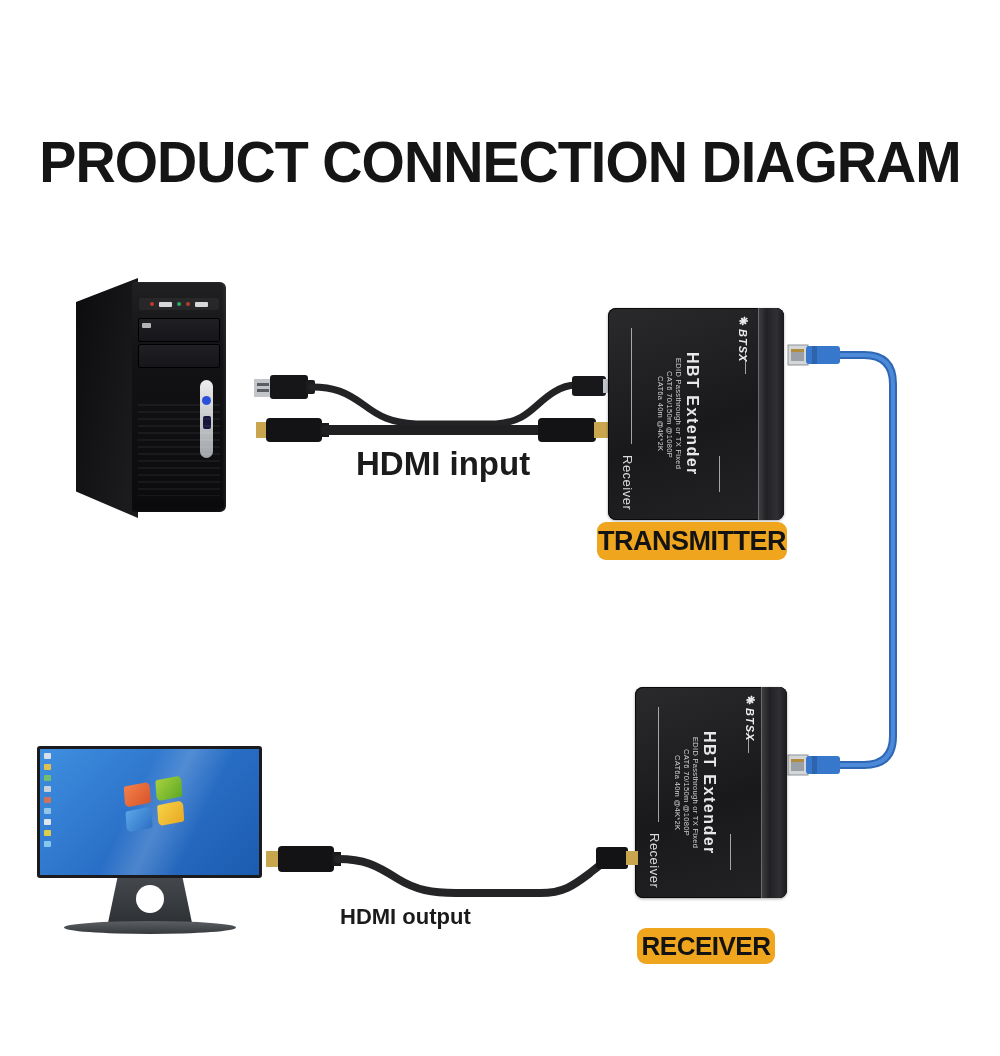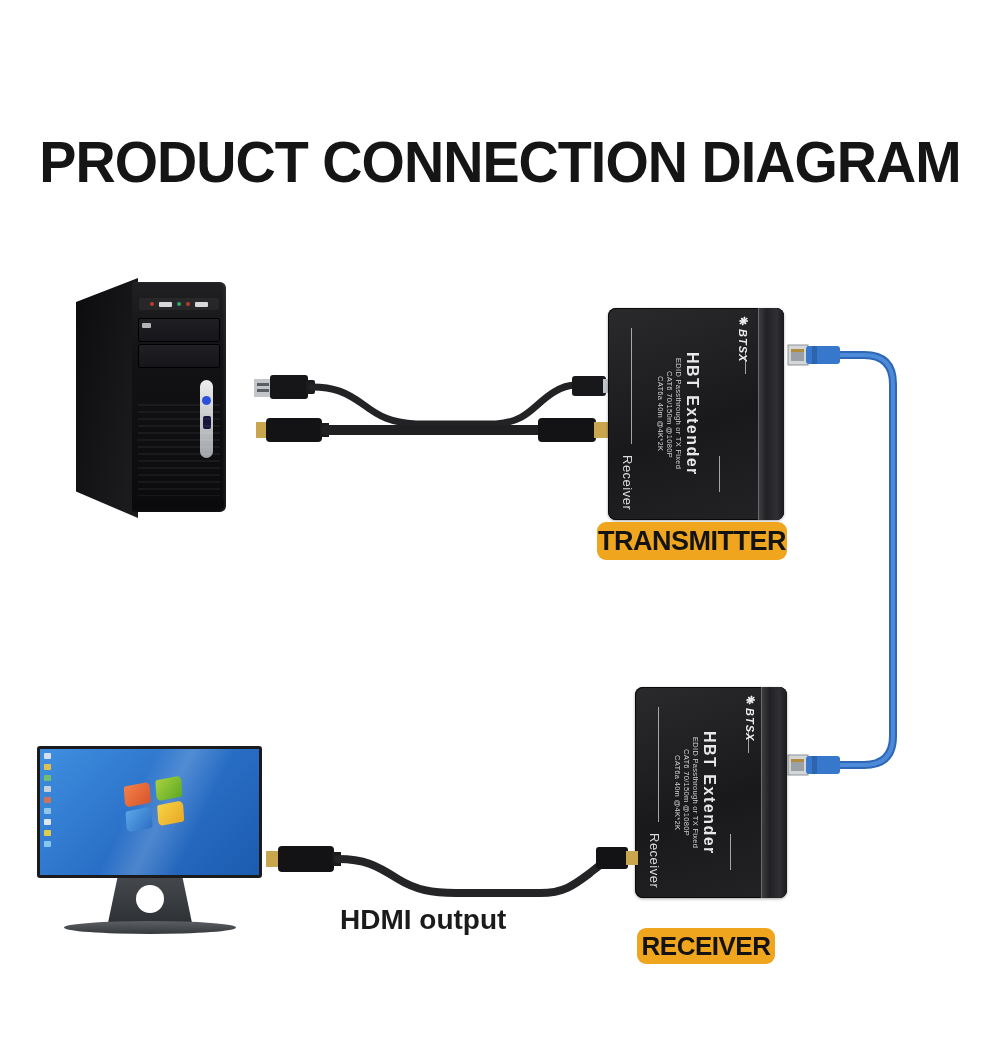--- a/index.html
+++ b/index.html
@@ -14,21 +14,21 @@
 
   
   .title{position:absolute;left:0;right:0;top:128px;text-align:center;
     font-size:58px;font-weight:800;color:var(--ink);letter-spacing:-1px;
     transform:scaleX(.96);transform-origin:center;white-space:nowrap;}
 
   
   .lbl{position:absolute;color:#1b1b1b;font-weight:600;white-space:nowrap;}
   .lbl-hdmi-in{left:356px;top:445px;font-size:33px;}
   .lbl-cable{left:668px;top:593px;font-size:34px;}
-  .lbl-hdmi-out{left:340px;top:904px;font-size:28px;}
+  .lbl-hdmi-out{left:340px;top:904px;font-size:22px;}
 
   
   .tag{position:absolute;background:var(--orange);border-radius:9px;color:#131313;
     font-weight:700;display:flex;align-items:center;justify-content:center;
     letter-spacing:-.5px;white-space:nowrap;}
   .tag-tx{left:597px;top:522px;width:190px;height:38px;font-size:27px;}
   .tag-rx{left:637px;top:928px;width:138px;height:36px;font-size:26px;}
 
   
   .device{position:absolute;border-radius:8px;
@@ -167,20 +167,21 @@
       <rect x="18" y="64" width="14" height="16" fill="#c9a54e"></rect>
       <rect x="28" y="60" width="56" height="24" rx="4" fill="#131315"></rect>
       <rect x="82" y="65" width="9" height="14" fill="#1a1a1c"></rect>
     </g>
     <path d="M 88 72 L 306 72" stroke="#202022" stroke-width="10" stroke-linecap="round"></path>
     <g>
       <rect x="300" y="60" width="58" height="24" rx="4" fill="#131315"></rect>
       <rect x="356" y="64" width="14" height="16" fill="#c9a54e"></rect>
     </g>
   </svg>
+  <div class="lbl lbl-hdmi-in">HDMI input</div>
 
   <div class="device device-tx">
     <div class="dev-edge"></div>
     <div class="dev-line dev-l1"></div>
     <div class="dev-line dev-l2"></div>
     <div class="dev-line dev-l4"></div>
     <div class="dev-brand"><span>❋</span><span>BTSX</span></div>
     <div class="dev-center">
       <div class="dev-title">HBT Extender</div>
       <div class="dev-spec">EDID Passthrough or TX Fixed</div>

